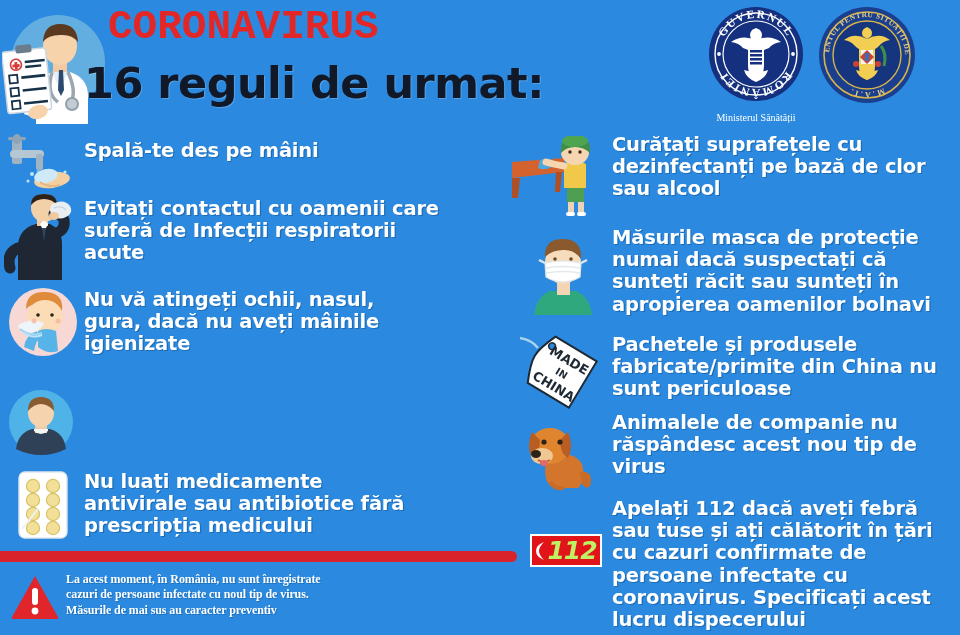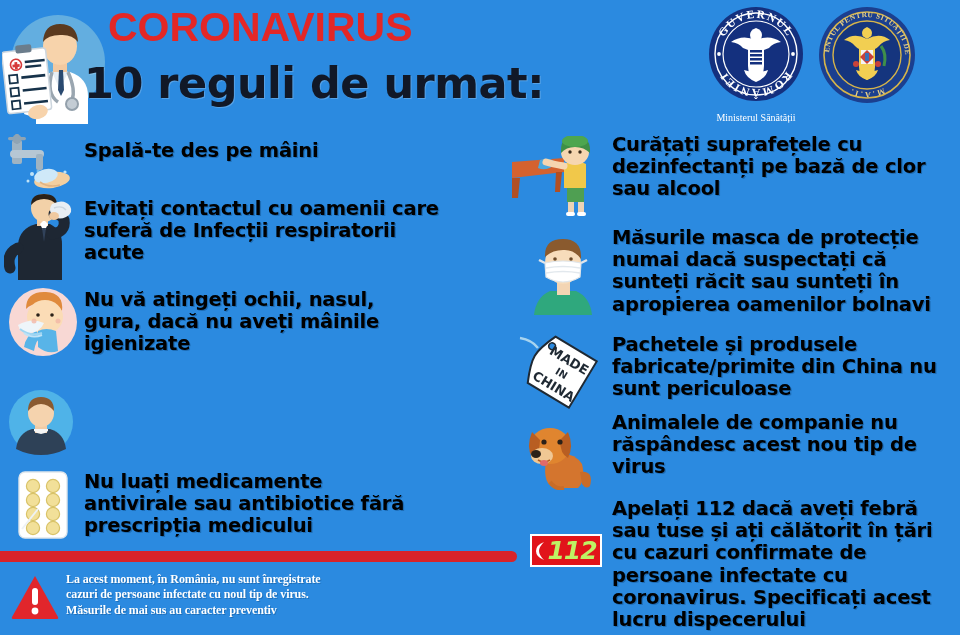--- a/index.html
+++ b/index.html
@@ -17,21 +17,21 @@
 
   
   #header { position: absolute; left: 0; top: 0; width: 960px; height: 125px; }
 
   #doctor-illo { position: absolute; left: 2px; top: 4px; width: 108px; height: 120px; }
 
   #title-corona {
     position: absolute; left: 108px; top: 4px;
     font-size: 41px; font-weight: bold; letter-spacing: 0px;
     color: #e32726;
-    font-family: Liberation Sans, sans-serif;
+    font-family: Liberation Mono, monospace;
   }
   #title-rules {
     position: absolute; left: 84px; top: 58px;
     font-size: 43px; font-weight: bold; letter-spacing: -0.5px;
     color: #111827;
     font-family: "DejaVu Sans", sans-serif;
     text-shadow: 1px 1px 0 rgba(255,255,255,0.20);
   }
 
   #logos { position: absolute; right: 14px; top: 4px; width: 250px; height: 118px; }
@@ -49,21 +49,21 @@
   .column { position: absolute; top: 130px; }
   #col-left  { left: 0px;   width: 500px; }
   #col-right { left: 512px; width: 448px; }
 
   .rule { position: relative; }
   .rule-icon {
     position: absolute; left: 0; top: 0;
     display: flex; align-items: flex-start; justify-content: center;
   }
   .rule-text {
-    color: #000000;
+    color: #ffffff;
     font-family: "DejaVu Sans", sans-serif;
     font-weight: bold;
     font-size: 19.5px;
     line-height: 1.14;
     letter-spacing: -0.2px;
     text-shadow: 1.2px 1.2px 0 rgba(13,72,128,0.45);
     white-space: pre-line;
   }
 
   
@@ -188,21 +188,21 @@
             <rect x="7" y="96" width="8" height="8" fill="none" stroke="#16324a" stroke-width="1.8"></rect>
             <rect x="19" y="98" width="24" height="2.6" fill="#16324a"></rect>
           </g>
         </g>
 
         <ellipse cx="36" cy="108" rx="10" ry="7" fill="#f7d3ab" transform="rotate(-14 36 108)"></ellipse>
       </svg>
     </div>
 
     <div id="title-corona">CORONAVIRUS</div>
-    <div id="title-rules">10 reguli de urmat:</div>
+    <div id="title-rules">16 reguli de urmat:</div>
 
     <div id="logos">
 
       <div class="seal" id="seal-gov">
         <svg width="96" height="96" viewBox="0 0 96 96">
           <circle cx="48" cy="48" r="47" fill="#14307e"></circle>
           <circle cx="48" cy="48" r="41" fill="none" stroke="#ffffff" stroke-width="1.4"></circle>
           <circle cx="48" cy="48" r="33" fill="none" stroke="#ffffff" stroke-width="1.2"></circle>
           <defs>
             <path id="arcTop" d="M 48,48 m -36,0 a 36,36 0 0 1 72,0" fill="none"></path>

